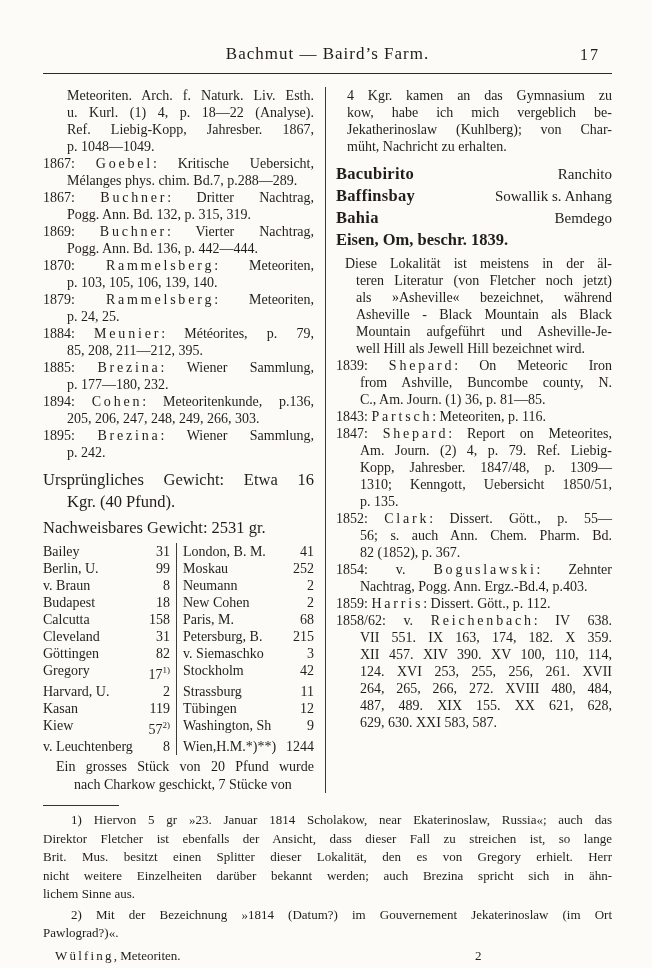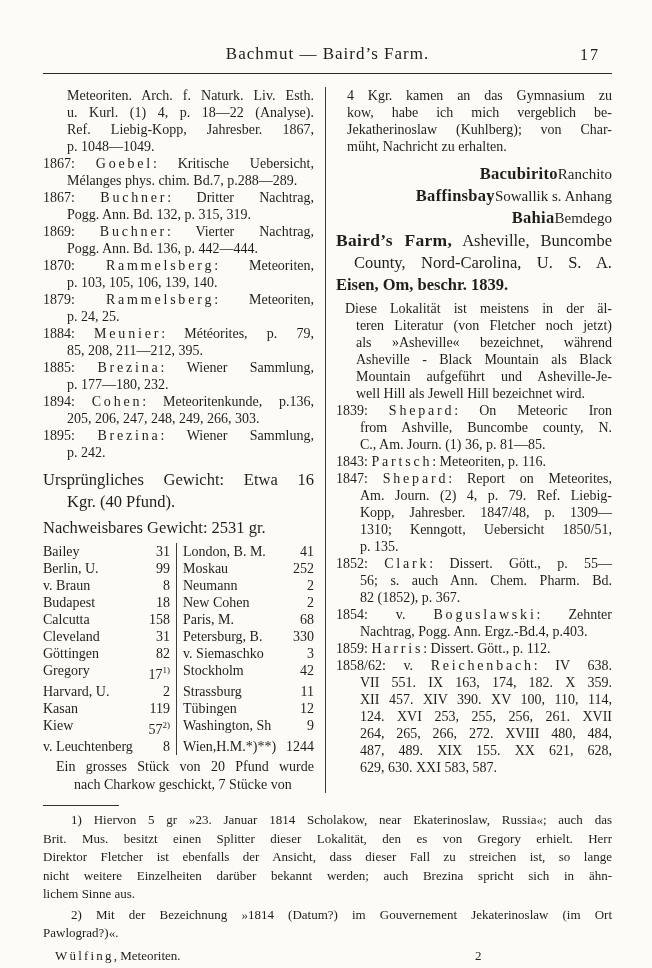--- a/index.html
+++ b/index.html
@@ -45,21 +45,21 @@
   .big .line + .line{padding-left:24px;}
   .bighead .line{font-size:16.5px;line-height:22px;}
   .bighead .line + .line{padding-left:18px;}
   .bigflush .line{font-size:16.5px;line-height:22px;font-weight:bold;}
   
   .seg-sp{letter-spacing:2.8px;}
   .seg-b{font-weight:bold;font-size:17.5px;letter-spacing:.3px;}
   sup.seg-sup{font-size:9px;vertical-align:6px;letter-spacing:0;}
   
   .xref{margin-top:8px;}
-  .xref-line{display:flex;justify-content:flex-end;align-items:baseline;font-size:15px;line-height:21px;}
+  .xref-line{display:flex;justify-content:space-between;align-items:baseline;font-size:15px;line-height:21px;}
   .xref-name{font-weight:bold;font-size:16.5px;letter-spacing:.3px;}
   
   .wtable{margin-top:4px;}
   .wrow{display:flex;font-size:14px;line-height:17px;}
   .whalf{display:flex;box-sizing:border-box;white-space:nowrap;}
   .whalf-l{width:133px;padding-right:6px;}
   .whalf-r{flex:1;border-left:1px solid var(--rule);padding-left:6px;}
   .tvwrap{margin-left:auto;}
   
   .fn-rule{width:76px;border-top:1px solid #333;margin:12px 0 5px 0;height:0;}
@@ -184,21 +184,21 @@
               <span class="tvwrap"><span>68</span></span>
             </span>
           </div>
           <div class="wrow">
             <span class="whalf whalf-l">
               <span>Cleveland</span>
               <span class="tvwrap"><span>31</span></span>
             </span>
             <span class="whalf whalf-r">
               <span>Petersburg, B.</span>
-              <span class="tvwrap"><span>330</span></span>
+              <span class="tvwrap"><span>215</span></span>
             </span>
           </div>
           <div class="wrow">
             <span class="whalf whalf-l">
               <span>Göttingen</span>
               <span class="tvwrap"><span>82</span></span>
             </span>
             <span class="whalf whalf-r">
               <span>v. Siemaschko</span>
               <span class="tvwrap"><span>3</span></span>
@@ -274,24 +274,20 @@
           </div>
           <div class="xref-line">
             <span class="xref-name">Baffinsbay</span>
             <span>Sowallik s. Anhang</span>
           </div>
           <div class="xref-line">
             <span class="xref-name">Bahia</span>
             <span>Bemdego</span>
           </div>
         </div>
-        <div class="block bighead">
-          <div class="line j"><span class="seg-b">Baird’s Farm,</span> Asheville, Buncombe</div>
-          <div class="line j">County, Nord-Carolina, U. S. A.</div>
-        </div>
         <div class="block bigflush">
           <div class="line">Eisen, Om, beschr. 1839.</div>
         </div>
         <div class="block note">
           <div class="line j">Diese Lokalität ist meistens in der äl-</div>
           <div class="line j">teren Literatur (von Fletcher noch jetzt)</div>
           <div class="line j">als »Asheville« bezeichnet, während</div>
           <div class="line j">Asheville - Black Mountain als Black</div>
           <div class="line j">Mountain aufgeführt und Asheville-Je-</div>
           <div class="line">well Hill als Jewell Hill bezeichnet wird.</div>
@@ -332,22 +328,22 @@
           <div class="line j">487, 489.  XIX 155.  XX 621, 628,</div>
           <div class="line">629, 630.  XXI 583, 587.</div>
         </div>
       </div>
   </div>
 
   <div class="fn-rule"></div>
   <div id="footnotes">
       <div class="block footnote">
         <div class="line j">1) Hiervon 5 gr »23. Januar 1814 Scholakow, near Ekaterinoslaw, Russia«; auch das</div>
+        <div class="line j">Direktor Fletcher ist ebenfalls der Ansicht, dass dieser Fall zu streichen ist, so lange</div>
         <div class="line j">Brit. Mus. besitzt einen Splitter dieser Lokalität, den es von Gregory erhielt.  Herr</div>
-        <div class="line j">Direktor Fletcher ist ebenfalls der Ansicht, dass dieser Fall zu streichen ist, so lange</div>
         <div class="line j">nicht weitere Einzelheiten darüber bekannt werden; auch Brezina spricht sich in ähn-</div>
         <div class="line">lichem Sinne aus.</div>
       </div>
       <div class="block footnote">
         <div class="line j">2) Mit der Bezeichnung »1814 (Datum?) im Gouvernement Jekaterinoslaw (im Ort</div>
         <div class="line">Pawlograd?)«.</div>
       </div>
     </div>
 
   <div class="footer">

